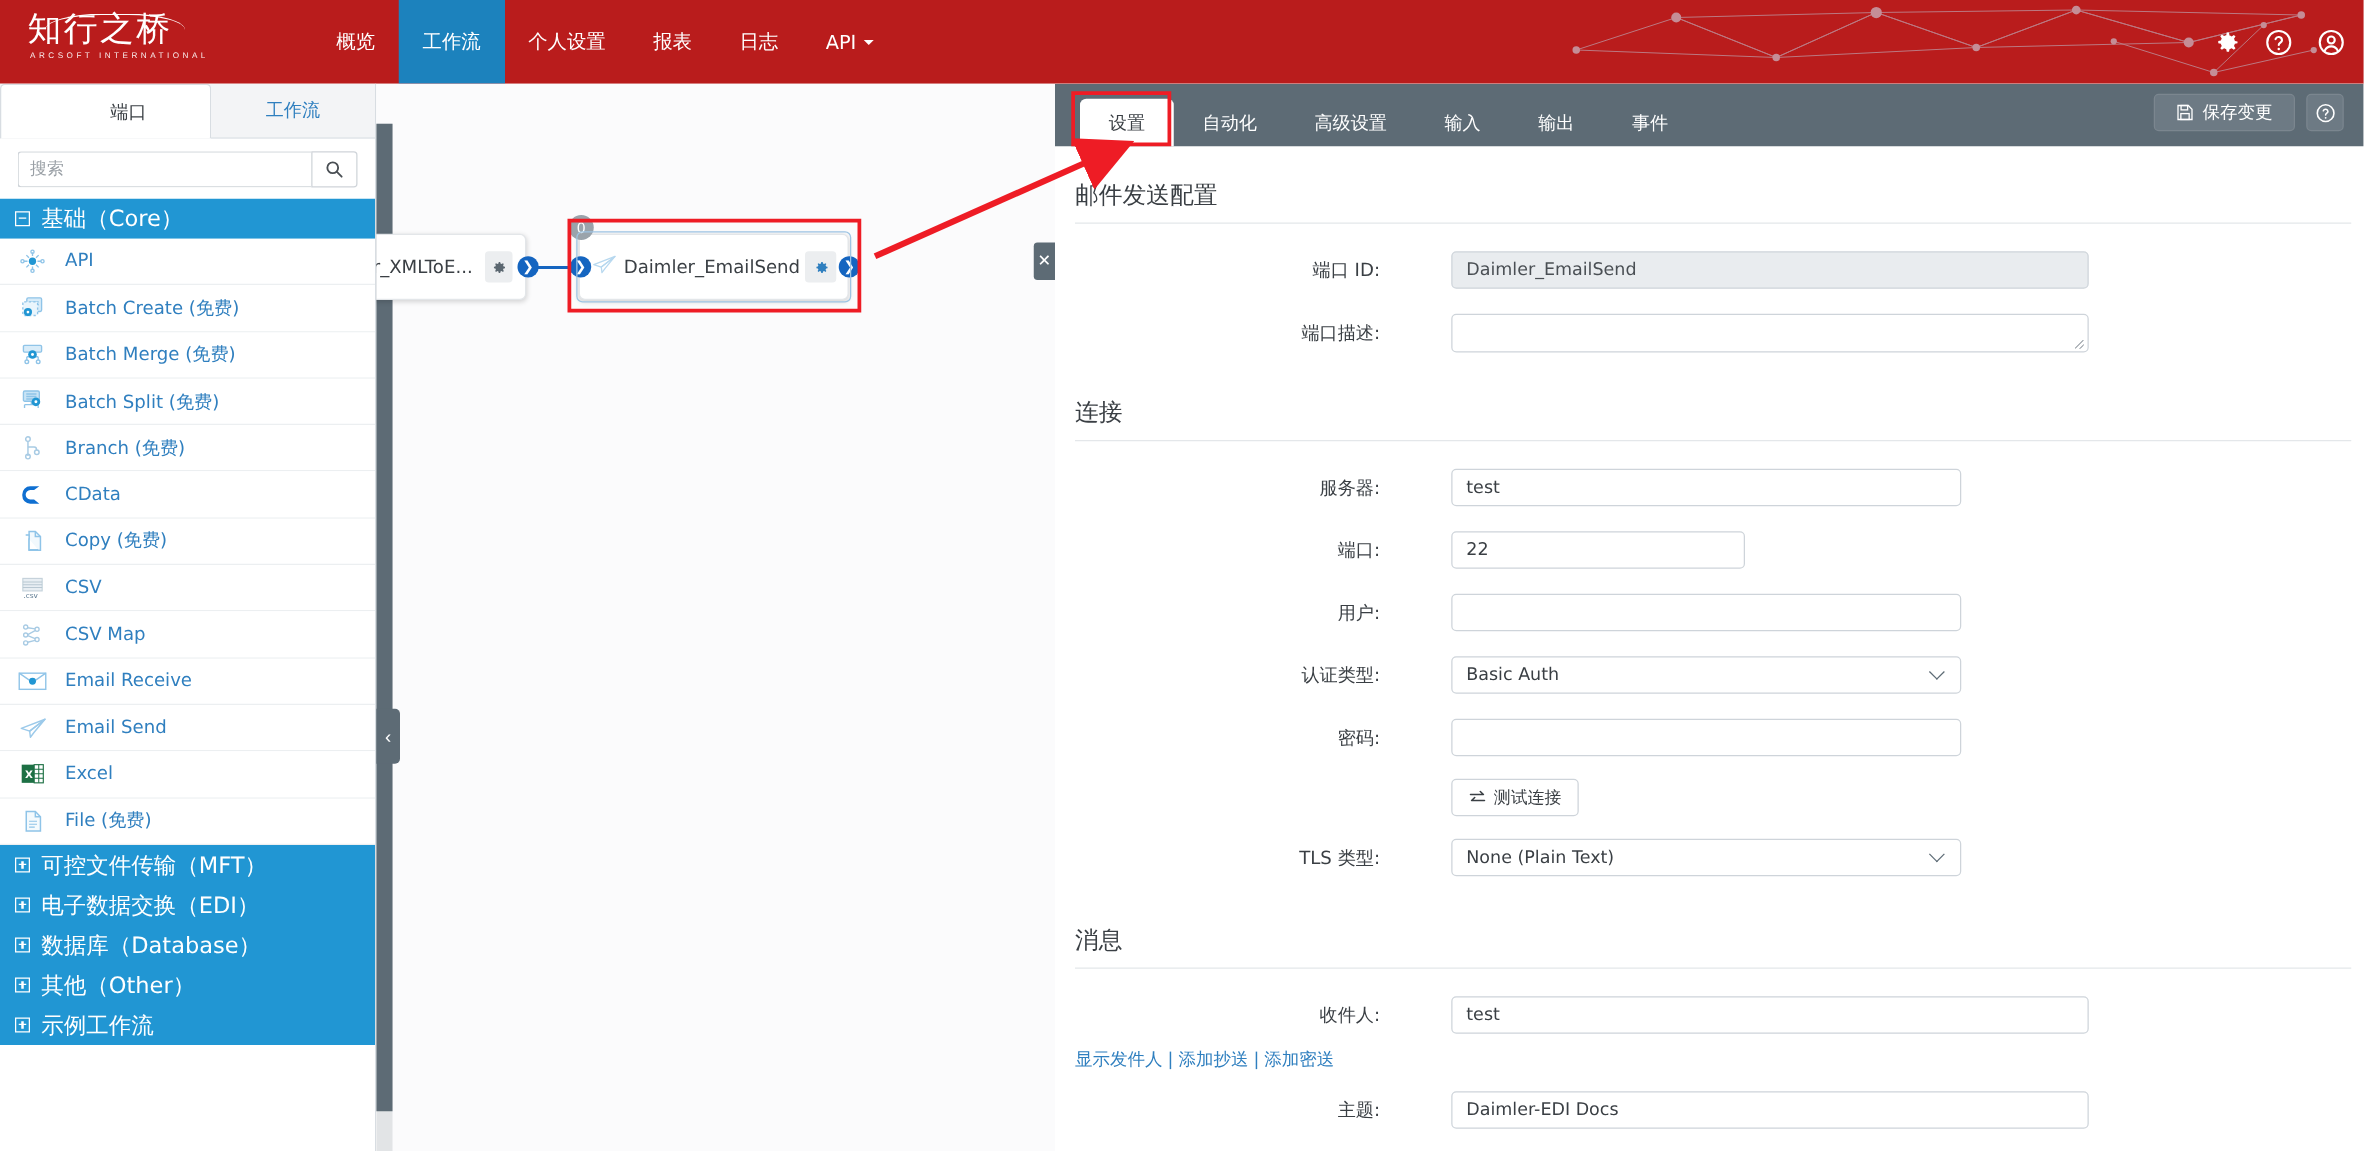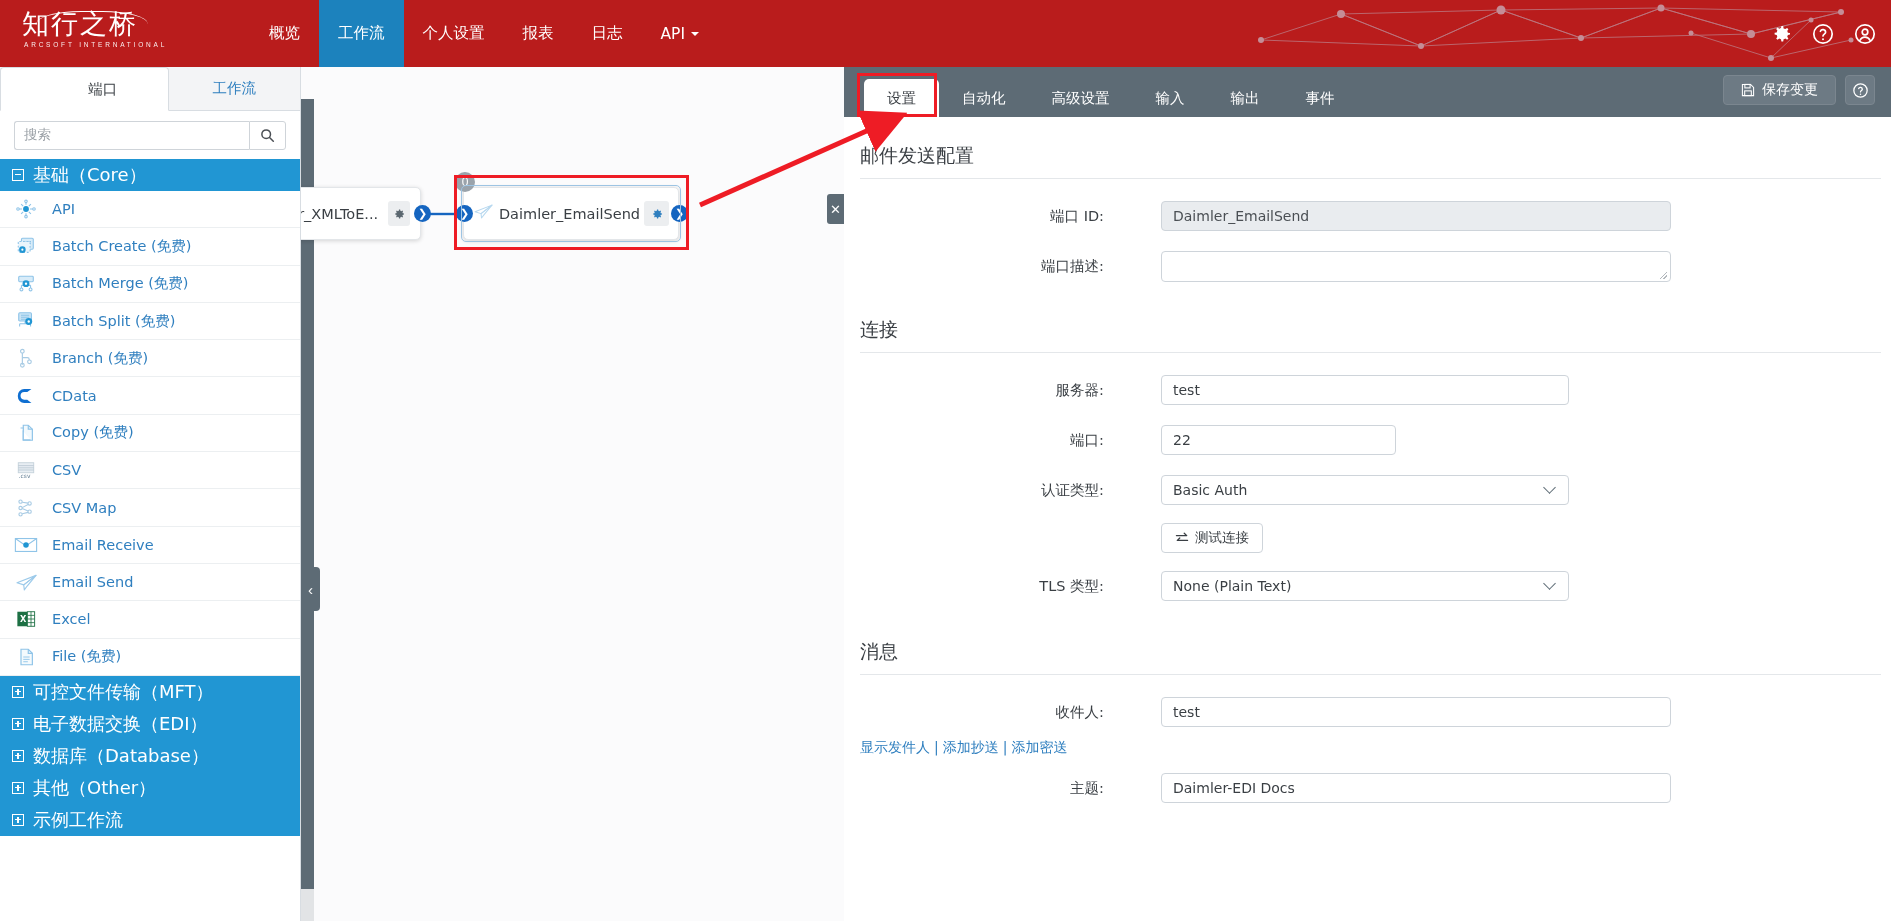--- a/index.html
+++ b/index.html
@@ -682,29 +682,37 @@
     <div class="frow" style="margin-top:12px;">
       <div class="flabel">服务器:</div>
       <div class="finput" style="width:408px;">test</div>
     </div>
 
     <div class="frow">
       <div class="flabel">端口:</div>
       <div class="finput" style="width:235px;">22</div>
     </div>
 
+    <div class="frow">
+      <div class="flabel">用户:</div>
+      <div class="finput" style="width:408px;"></div>
+    </div>
 
     <div class="frow">
       <div class="flabel">认证类型:</div>
       <div class="fselect" style="width:408px;">
         <span>Basic Auth</span>
         <i class="chev"></i>
       </div>
     </div>
 
+    <div class="frow">
+      <div class="flabel">密码:</div>
+      <div class="finput" style="width:408px;"></div>
+    </div>
 
     <div class="frow" style="min-height:46px;">
       <div class="flabel"></div>
       <div class="testbtn">
         <svg width="14" height="12" viewBox="0 0 16 14" fill="none" stroke="#3a3f44" stroke-width="1.5" stroke-linecap="round" stroke-linejoin="round">
           <path d="M1.5 4.2h12M10.6 1.4l2.9 2.8M14.5 9.8h-12M5.4 7l-2.9 2.8"></path>
         </svg>
         <span>测试连接</span>
       </div>
     </div>

